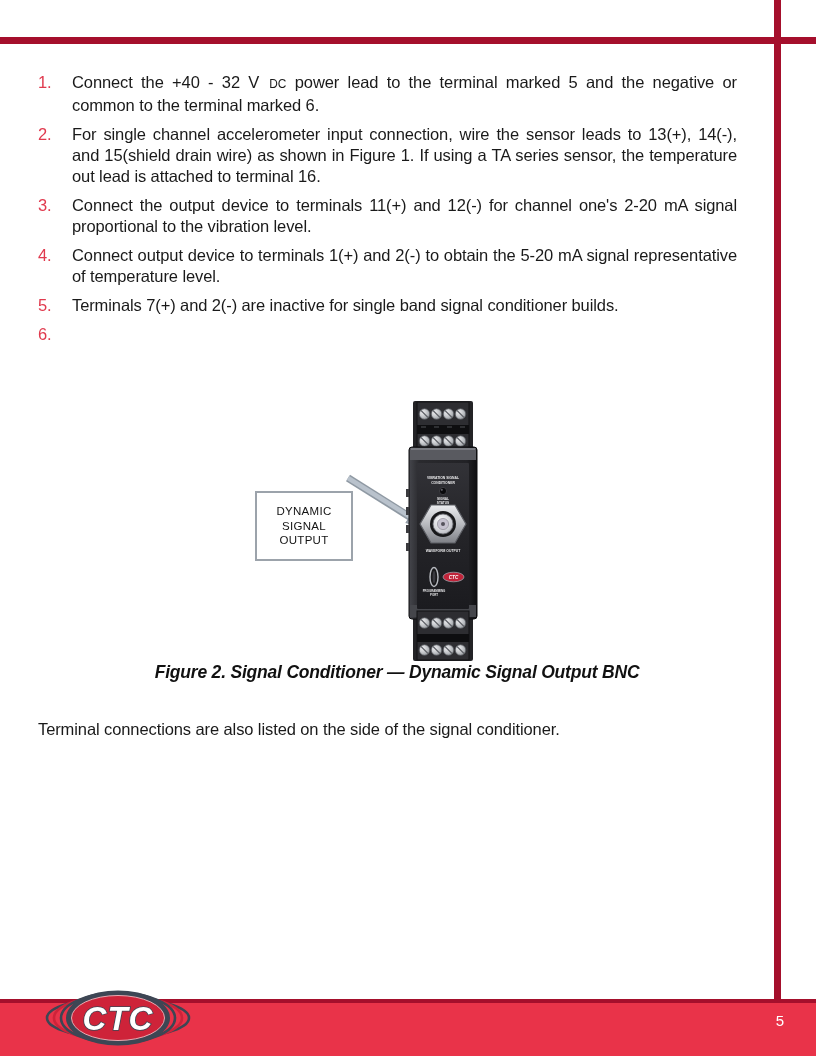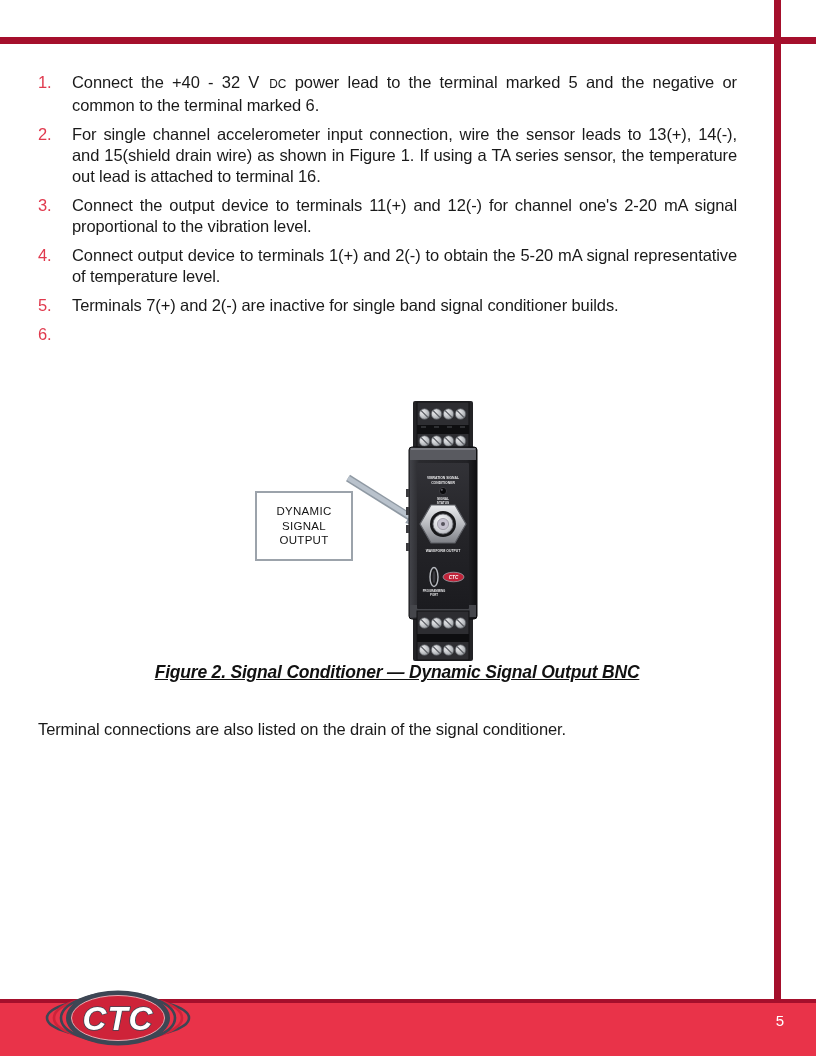--- a/index.html
+++ b/index.html
@@ -14,21 +14,21 @@
   .steps li{position:relative;padding-left:34px;margin:0 0 8px 0;text-align:justify;}
   .steps .num{position:absolute;left:0;top:0;color:#E03A4E;}
   .dc{font-size:0.72em;letter-spacing:0;margin-left:10px;}
   
   .callout{position:absolute;left:255px;top:458px;width:94px;height:66px;background:#ffffff;
            border:2px solid #9CA3AB;display:flex;align-items:center;justify-content:center;margin-top:33px;}
   .callout .callout-text{font-size:11.5px;line-height:14.5px;text-align:center;color:#141414;letter-spacing:0.3px;}
   .arrow-svg{position:absolute;left:338px;top:468px;}
   .device-svg{position:absolute;left:404px;top:401px;}
   .caption{position:absolute;left:38px;top:662px;width:718px;text-align:center;
-           font-size:17.5px;font-weight:bold;font-style:italic;letter-spacing:-0.2px;color:#111;text-decoration:underline;}
+           font-size:17.5px;font-weight:bold;font-style:italic;letter-spacing:-0.2px;color:#111;}
   .para{position:absolute;left:38px;top:720px;width:720px;font-size:16.5px;letter-spacing:-0.1px;}
   
   .footer{position:absolute;left:0;top:1003px;width:816px;height:53px;background:#E93349;border-top:4px solid #A50F2C;box-sizing:content-box;}
   .footer{top:999px;}
   .page-number{position:absolute;left:770px;top:1012px;width:20px;text-align:center;color:#ffffff;font-size:15px;}
   .logo-svg{position:absolute;left:44px;top:986px;}
 </style>
 </head>
 <body>
 
@@ -207,21 +207,21 @@
             <line x1="29" y1="245.5" x2="36" y2="252.5"></line>
           <line x1="41" y1="245.5" x2="48" y2="252.5"></line>
             <line x1="53" y1="245.5" x2="60" y2="252.5"></line>
         </g>
       </g>
     </g>
   </svg>
 
   <div class="caption">Figure 2. Signal Conditioner — Dynamic Signal Output BNC</div>
 
-  <div class="para">Terminal connections are also listed on the drain of the signal conditioner.</div>
+  <div class="para">Terminal connections are also listed on the side of the signal conditioner.</div>
 
   <div class="footer"></div>
   <div class="page-number">5</div>
 
   <svg class="logo-svg" width="152" height="64" viewBox="0 0 152 64">
     <g>
       <ellipse cx="74" cy="32" rx="71" ry="20" fill="none" stroke="#3D4654" stroke-width="2.6"></ellipse>
       <ellipse cx="74" cy="32" rx="64" ry="22.5" fill="none" stroke="#CE2339" stroke-width="2.6"></ellipse>
       <ellipse cx="74" cy="32" rx="57" ry="25" fill="none" stroke="#3D4654" stroke-width="2.6"></ellipse>
     </g>

